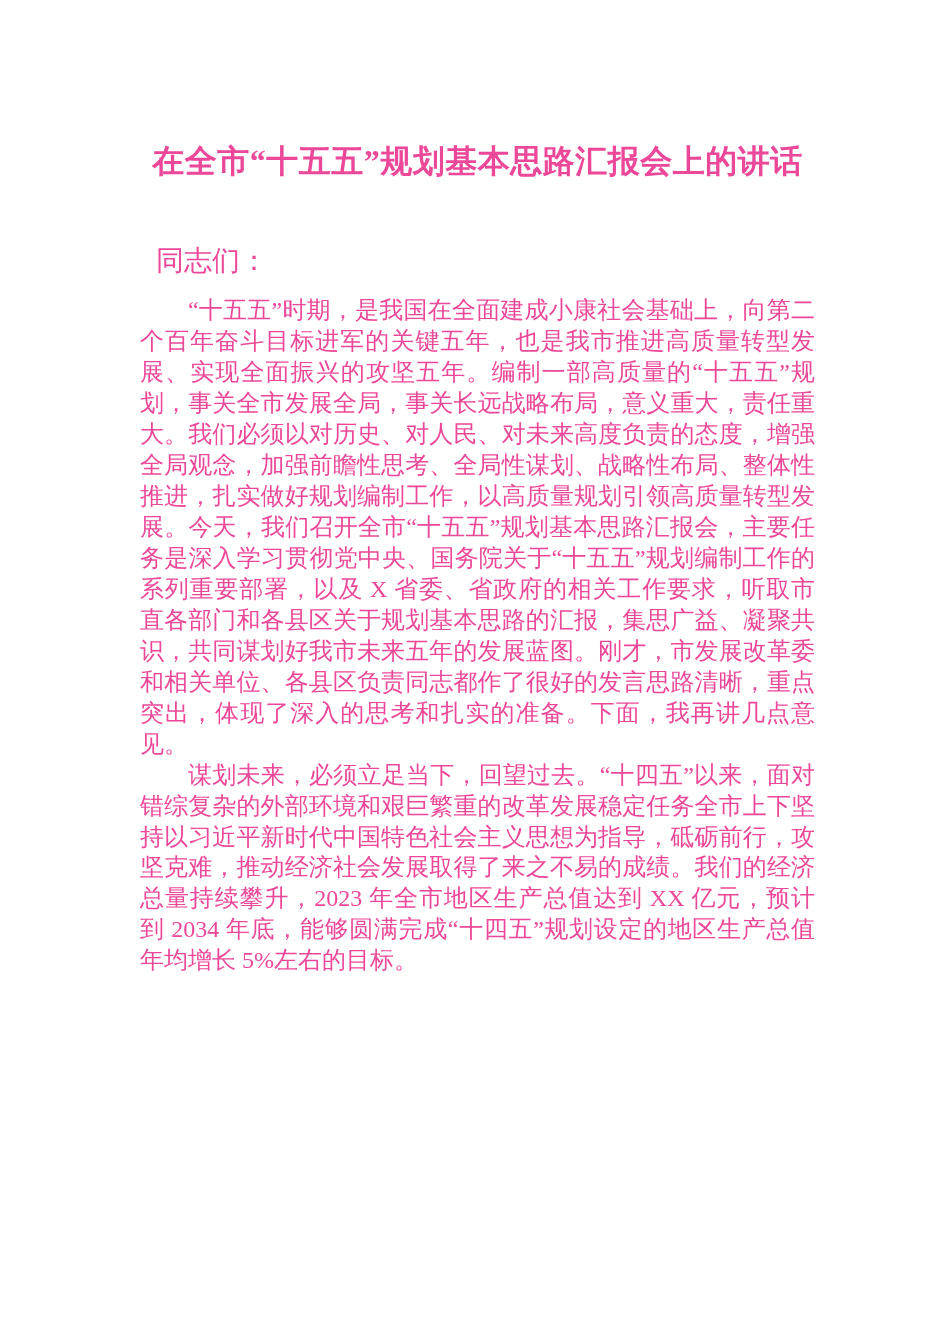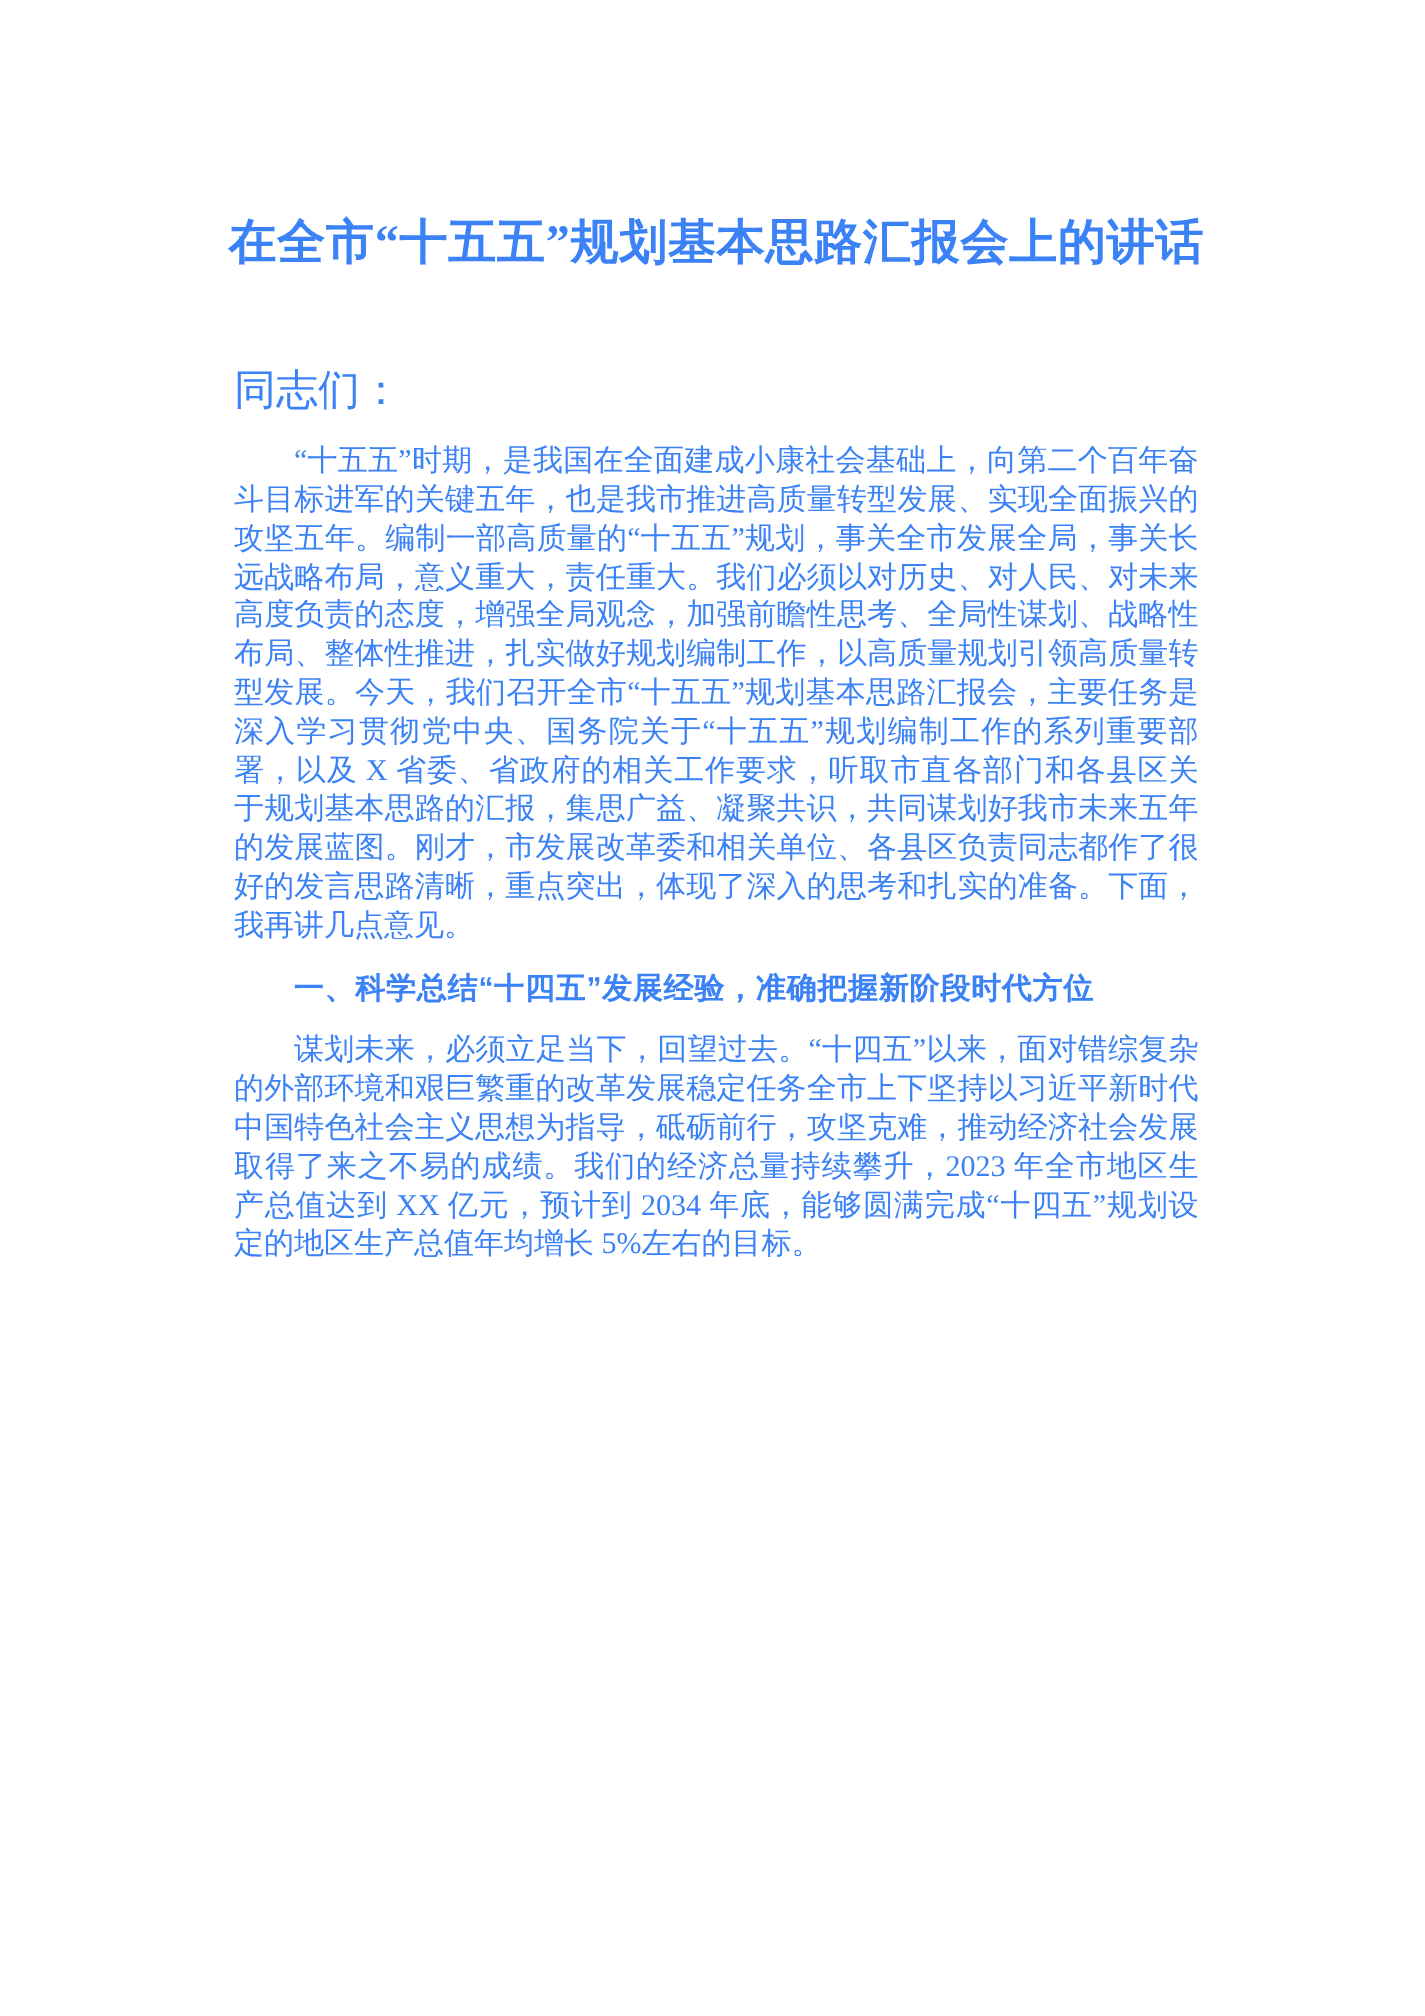--- a/index.html
+++ b/index.html
@@ -6,43 +6,43 @@
     margin: 0;
     padding: 0;
     background: #ffffff;
   }
   .page {
     position: relative;
     width: 950px;
     height: 1344px;
     box-sizing: border-box;
     background: #ffffff;
-    color: #3b82f6;
+    color: #ec4899;
     padding: 128px 135px 60px 140px;
     font-family: "Liberation Serif", "DejaVu Serif", serif;
     overflow: hidden;
   }
   .doc-title {
     margin: 0 0 48px 0;
     font-size: 32px;
     font-weight: bold;
     text-align: center;
     line-height: 2.1;
     letter-spacing: 0.5px;
     font-family: "Liberation Serif", "DejaVu Serif", serif;
   }
   .salutation {
     margin: 16px;
     font-size: 28px;
     line-height: 1.29;
     text-indent: 0;
   }
   .body-para {
-    margin: 16px;
-    font-size: 20px;
+    margin: 0;
+    font-size: 24px;
     line-height: 1.29;
     text-align: justify;
     text-indent: 2em;
     word-break: break-all;
   }
   .section-heading {
     font-weight: bold;
     font-family: "Liberation Sans", "DejaVu Sans", sans-serif;
     letter-spacing: 0.5px;
   }
@@ -51,17 +51,16 @@
 <body>
 
 <div class="page">
 
   <h1 class="doc-title">在全市“十五五”规划基本思路汇报会上的讲话</h1>
 
   <p class="salutation">同志们：</p>
 
   <p class="body-para">“十五五”时期，是我国在全面建成小康社会基础上，向第二个百年奋斗目标进军的关键五年，也是我市推进高质量转型发展、实现全面振兴的攻坚五年。编制一部高质量的“十五五”规划，事关全市发展全局，事关长远战略布局，意义重大，责任重大。我们必须以对历史、对人民、对未来高度负责的态度，增强全局观念，加强前瞻性思考、全局性谋划、战略性布局、整体性推进，扎实做好规划编制工作，以高质量规划引领高质量转型发展。今天，我们召开全市“十五五”规划基本思路汇报会，主要任务是深入学习贯彻党中央、国务院关于“十五五”规划编制工作的系列重要部署，以及 X 省委、省政府的相关工作要求，听取市直各部门和各县区关于规划基本思路的汇报，集思广益、凝聚共识，共同谋划好我市未来五年的发展蓝图。刚才，市发展改革委和相关单位、各县区负责同志都作了很好的发言思路清晰，重点突出，体现了深入的思考和扎实的准备。下面，我再讲几点意见。</p>
 
-  <p class="body-para section-heading">一、科学总结“十四五”发展经验，准确把握新阶段时代方位</p>
 
   <p class="body-para">谋划未来，必须立足当下，回望过去。“十四五”以来，面对错综复杂的外部环境和艰巨繁重的改革发展稳定任务全市上下坚持以习近平新时代中国特色社会主义思想为指导，砥砺前行，攻坚克难，推动经济社会发展取得了来之不易的成绩。我们的经济总量持续攀升，2023 年全市地区生产总值达到 XX 亿元，预计到 2034 年底，能够圆满完成“十四五”规划设定的地区生产总值年均增长 5%左右的目标。</p>
 
 </div>
 
 </body></html>

